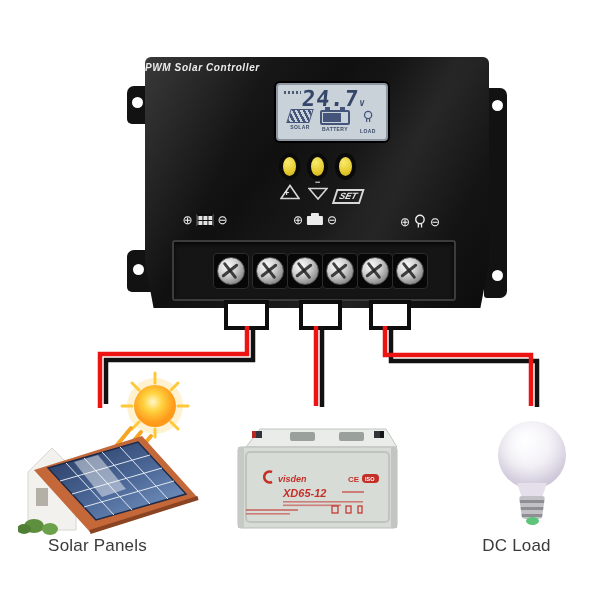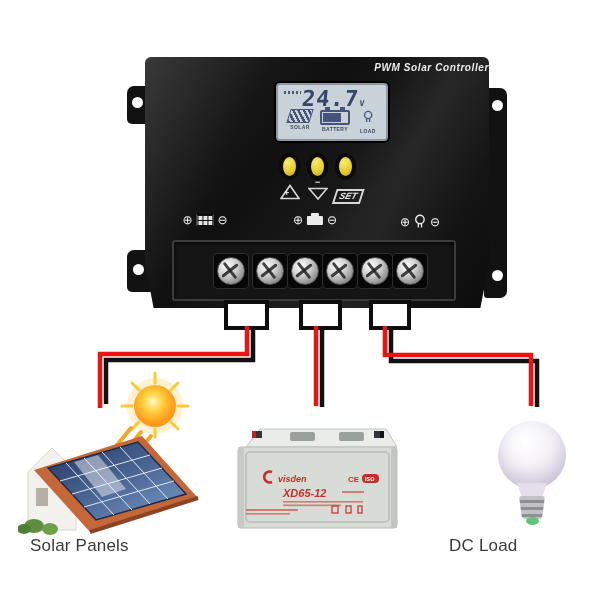--- a/index.html
+++ b/index.html
@@ -14,21 +14,21 @@
   .hole{width:11px;height:11px;border-radius:50%;background:#ffffff;}
   .hole.h1{left:132px;top:97px;} .hole.h2{left:133px;top:264px;}
   .hole.h3{left:492px;top:100px;} .hole.h4{left:492px;top:270px;}
 
   .body{left:145px;top:57px;width:344px;height:251px;
         background:linear-gradient(128deg,#232323 0%,#101010 38%,#1c1c1c 62%,#0c0c0c 100%);
         border-radius:6px;
         clip-path:polygon(0 0,100% 0,100% 82%,97.5% 100%,2.5% 100%,0 82%);}
   .body::before{content:"";position:absolute;inset:0;
         background:linear-gradient(115deg,rgba(255,255,255,.10) 0%,rgba(255,255,255,0) 28%,rgba(255,255,255,0) 55%,rgba(255,255,255,.05) 68%,rgba(255,255,255,0) 85%);}
-  .ctl-title{left:0;right:0;top:5px;text-align:right;color:#ececec;
+  .ctl-title{left:0;right:0;top:5px;text-align:left;color:#ececec;
         font-size:10px;font-weight:bold;font-style:italic;letter-spacing:.6px;}
 
   
   .lcd{left:131px;top:26px;width:108px;height:54px;background:#c9d2d9;
        border:2px solid #8e979f;border-radius:4px;box-shadow:0 0 0 2px #000;}
   .lcd-marks{left:6px;top:6px;width:17px;height:3px;
        background:repeating-linear-gradient(90deg,#4a5a74 0 2px,transparent 2px 4px);}
   .lcd-reading{left:24px;top:1px;color:#36466a;font-family:"DejaVu Sans Mono",monospace;
        font-weight:bold;font-size:22px;letter-spacing:1px;transform:skewX(-6deg);}
   .lcd-unit{font-size:8px;font-weight:bold;margin-left:1px;}
@@ -77,21 +77,21 @@
        background:radial-gradient(circle at 40% 30%,#ffffff 0%,#f4f2f7 40%,#e2ddea 75%,#cfc8dc 100%);
        box-shadow:inset 0 -10px 16px rgba(150,140,170,.30);}
   .bulb-neck{left:515px;top:483px;width:34px;height:14px;background:#e4dfeb;
        clip-path:polygon(6% 0,94% 0,80% 100%,20% 100%);}
   .bulb-base{left:519px;top:496px;width:26px;height:23px;border-radius:3px 3px 7px 7px;
        background:repeating-linear-gradient(180deg,#c2c2c6 0 4px,#8e8e94 4px 7px);
        clip-path:polygon(0 0,100% 0,88% 100%,12% 100%);}
   .bulb-tip{left:526px;top:517px;width:13px;height:8px;border-radius:50%;background:#5ec47c;}
 
   
-  .caption{top:536px;font-size:17px;color:#3a3a3a;letter-spacing:.2px;}
+  .caption{top:536px;font-size:17px;color:#3a3a3a;text-align:center;letter-spacing:.2px;}
   .cap-solar{left:30px;width:135px;} .cap-batt{left:245px;width:140px;} .cap-load{left:449px;width:135px;}
 </style>
 </head>
 <body>
 
 <div class="stage">
 
   <svg class="abs" style="left:18px;top:370px;" width="192" height="166" viewBox="18 370 192 166">
     <defs>
       <radialGradient id="sungrad" cx="45%" cy="40%">

